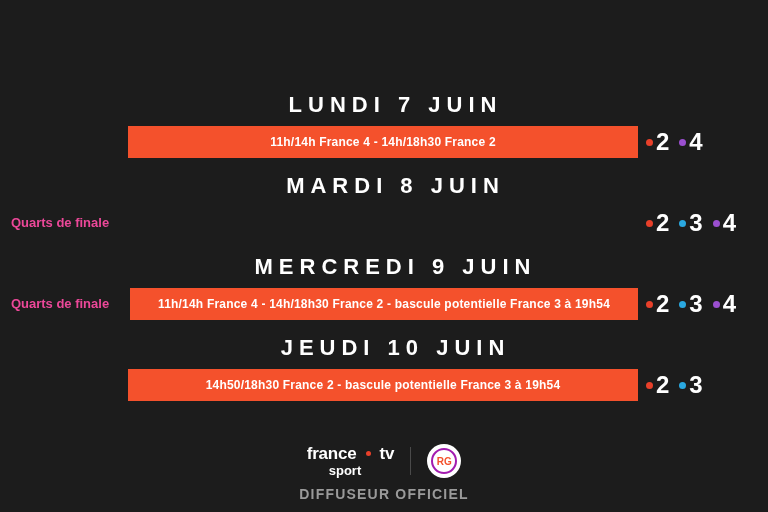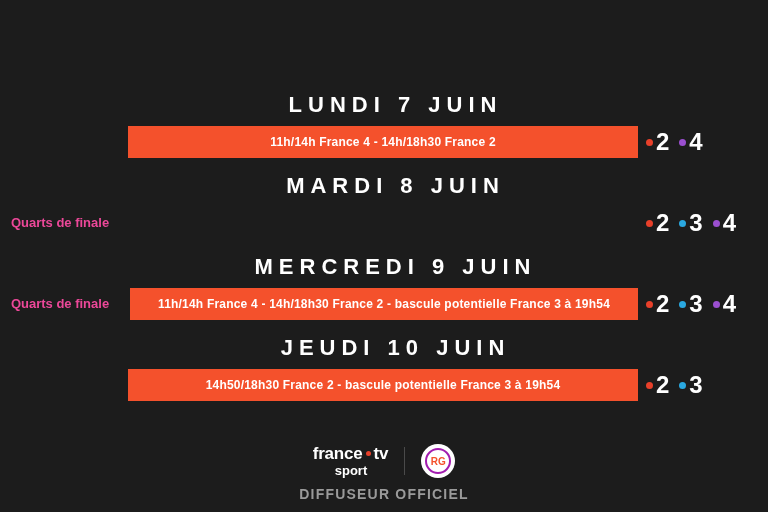--- a/index.html
+++ b/index.html
@@ -126,21 +126,21 @@
     align-items: flex-start;
     line-height: 1;
   }
   .ftv-top {
     color: #ffffff;
     font-size: 17px;
     font-weight: bold;
     letter-spacing: -0.2px;
     display: flex;
     align-items: center;
-    gap: 2px;
+    gap: 8px;
   }
   .ftv-dot {
     width: 5px;
     height: 5px;
     border-radius: 50%;
     background: #e8402a;
     display: inline-block;
     margin: 0 1px;
   }
   .ftv-sub {

